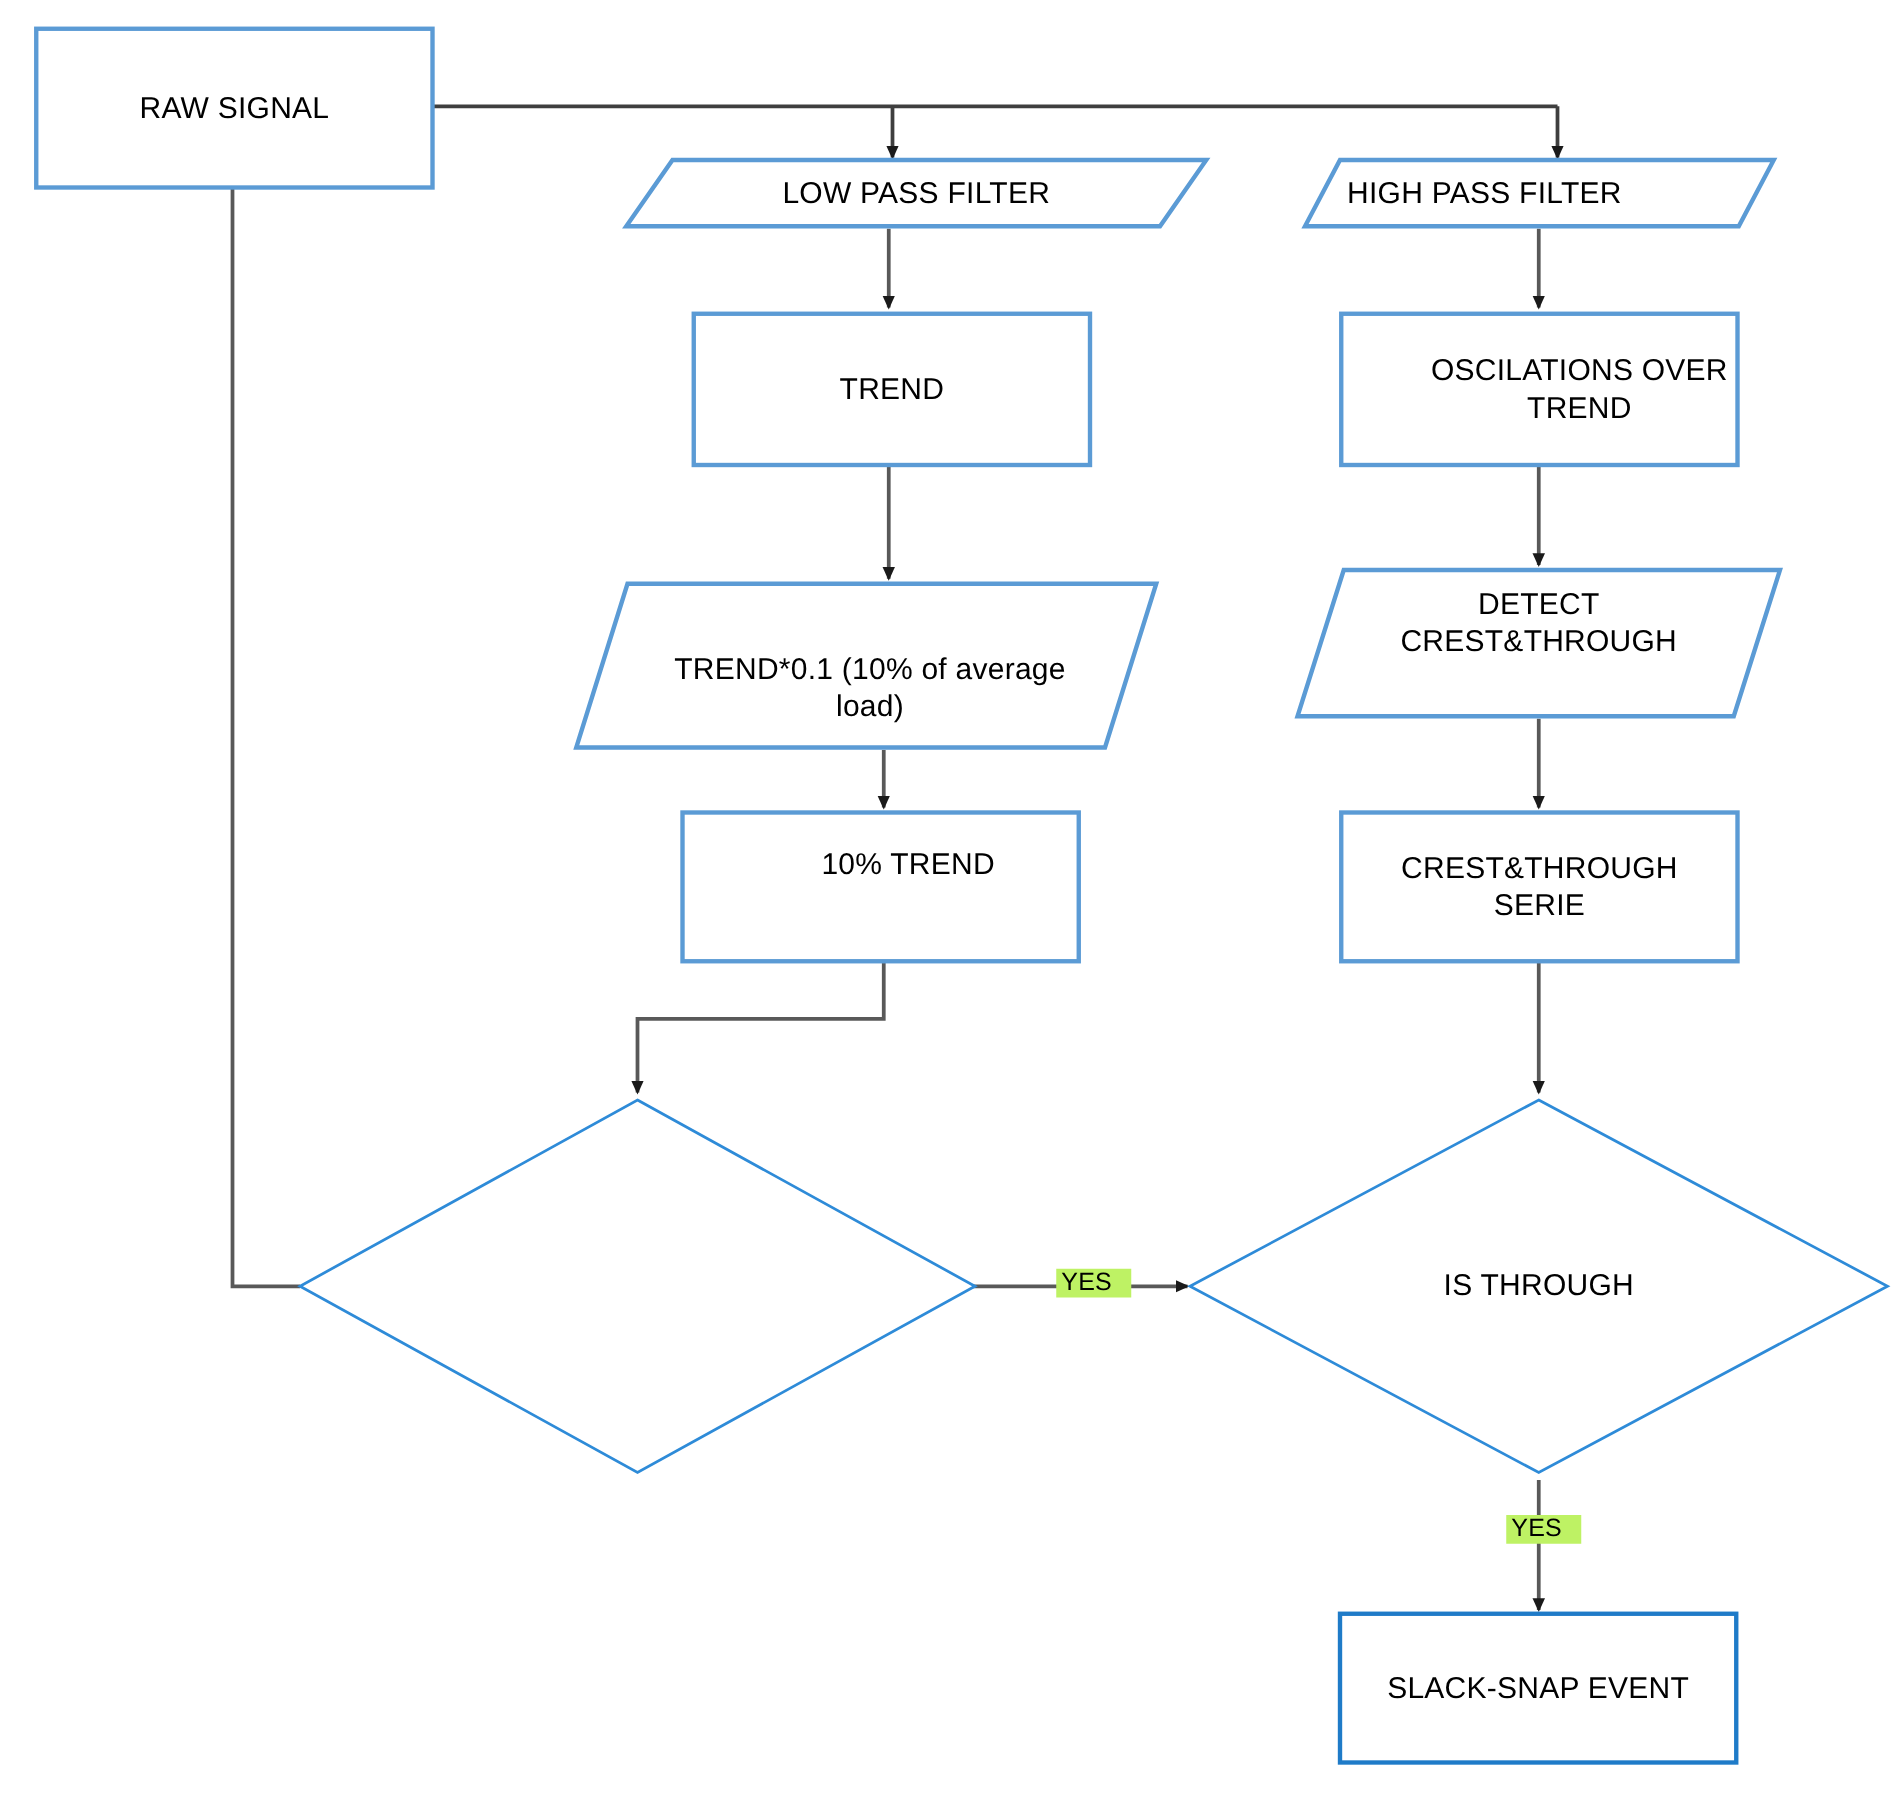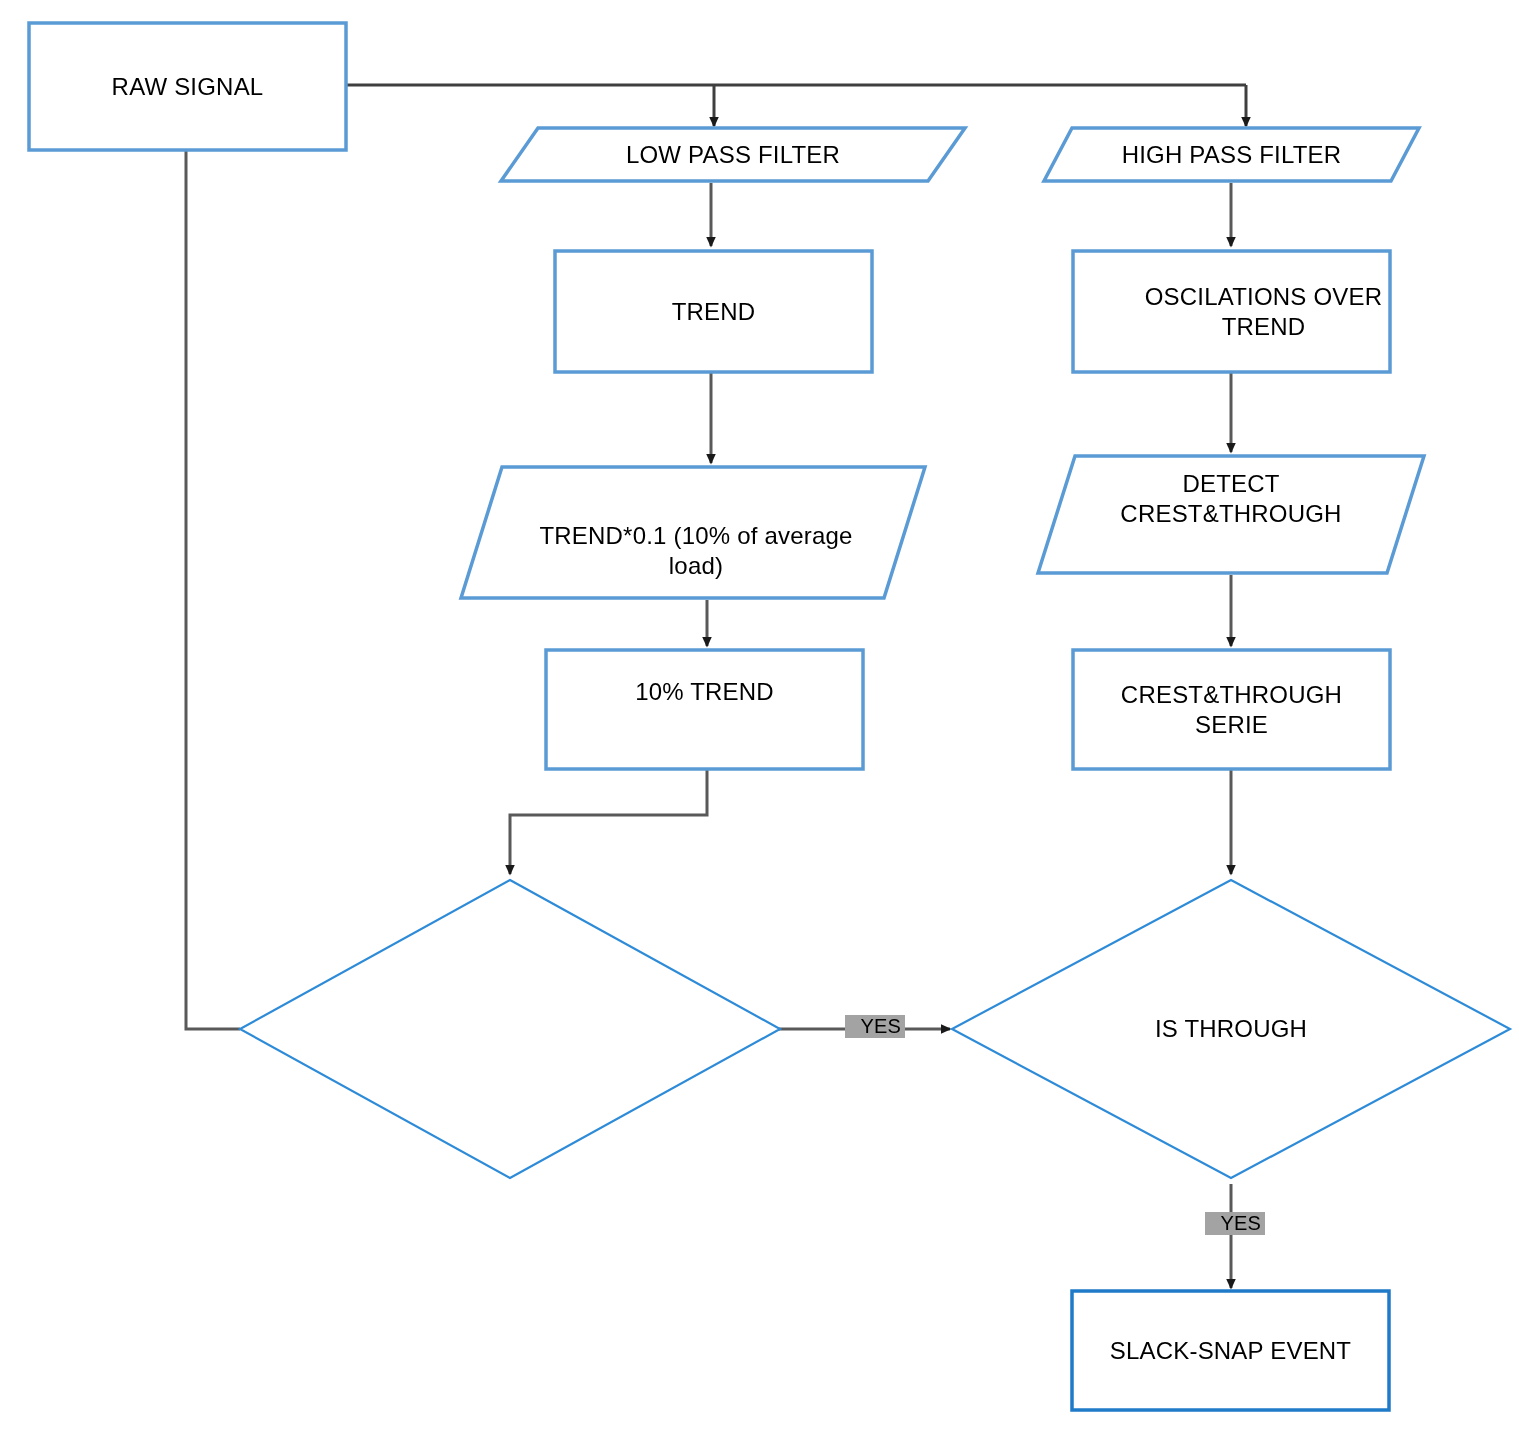--- a/index.html
+++ b/index.html
@@ -35,23 +35,23 @@
     line-height: 1.25;
     letter-spacing: 0.2px;
     white-space: pre-line;
     pointer-events: none;
   }
   .edge-label {
     position: absolute;
     color: #000000;
     font-size: 20px;
     letter-spacing: 0.2px;
-    background: #a3a3a3;
+    background: #bef264;
     padding: 0 4px;
-    text-align: right;
+    text-align: left;
     pointer-events: none;
   }
   .hit {
     position: absolute;
     background: transparent;
   }
 </style>
 </head>
 <body>
 
@@ -119,34 +119,34 @@
       <polygon points="1231,880 1510,1029 1231,1178 952,1029" stroke="#2E8BD8" stroke-width="2.2"></polygon>
 
       <rect x="1072" y="1291" width="317" height="119" stroke="#1F7BC8" stroke-width="3.5"></rect>
     </g>
   </svg>
 
   <div class="node-label" style="left:501px; top:128px; width:464px; height:53px;">LOW PASS FILTER</div>
 
   <div class="node-label" style="left:29px; top:23px; width:317px; height:127px;">RAW SIGNAL</div>
 
-  <div class="node-label" style="left:1044px; top:128px; width:375px; height:53px;">HIGH PASS FILTER</div>
+  <div class="node-label" style="left:1000px; top:128px; width:375px; height:53px;">HIGH PASS FILTER</div>
 
   <div class="node-label" style="left:555px; top:251px; width:317px; height:121px;">TREND</div>
 
   <div class="node-label" style="left:1073px; top:251px; width:317px; height:121px;padding-left:32px;">OSCILATIONS OVER
 TREND</div>
 
   <div class="node-label" style="left:486px; top:467px; width:420px; height:168px; text-align:center;">TREND*0.1 (10% of average
 load)</div>
 
   <div class="node-label" style="left:1056px; top:456px; width:350px; height:85px;">DETECT
 CREST&amp;THROUGH</div>
 
-  <div class="node-label" style="left:546px; top:650px; width:317px; height:84px;">10% TREND</div>
+  <div class="node-label" style="left:568px; top:650px; width:317px; height:84px;">10% TREND</div>
 
   <div class="node-label" style="left:1073px; top:650px; width:317px; height:119px;">CREST&amp;THROUGH
 SERIE</div>
 
 
   <div class="node-label" style="left:1041px; top:1000px; width:380px; height:58px;">IS THROUGH</div>
 
   <div class="node-label" style="left:1072px; top:1291px; width:317px; height:119px;">SLACK-SNAP EVENT</div>
 
   <div class="edge-label" style="left:845px; top:1015px; width:52px;">YES</div>

